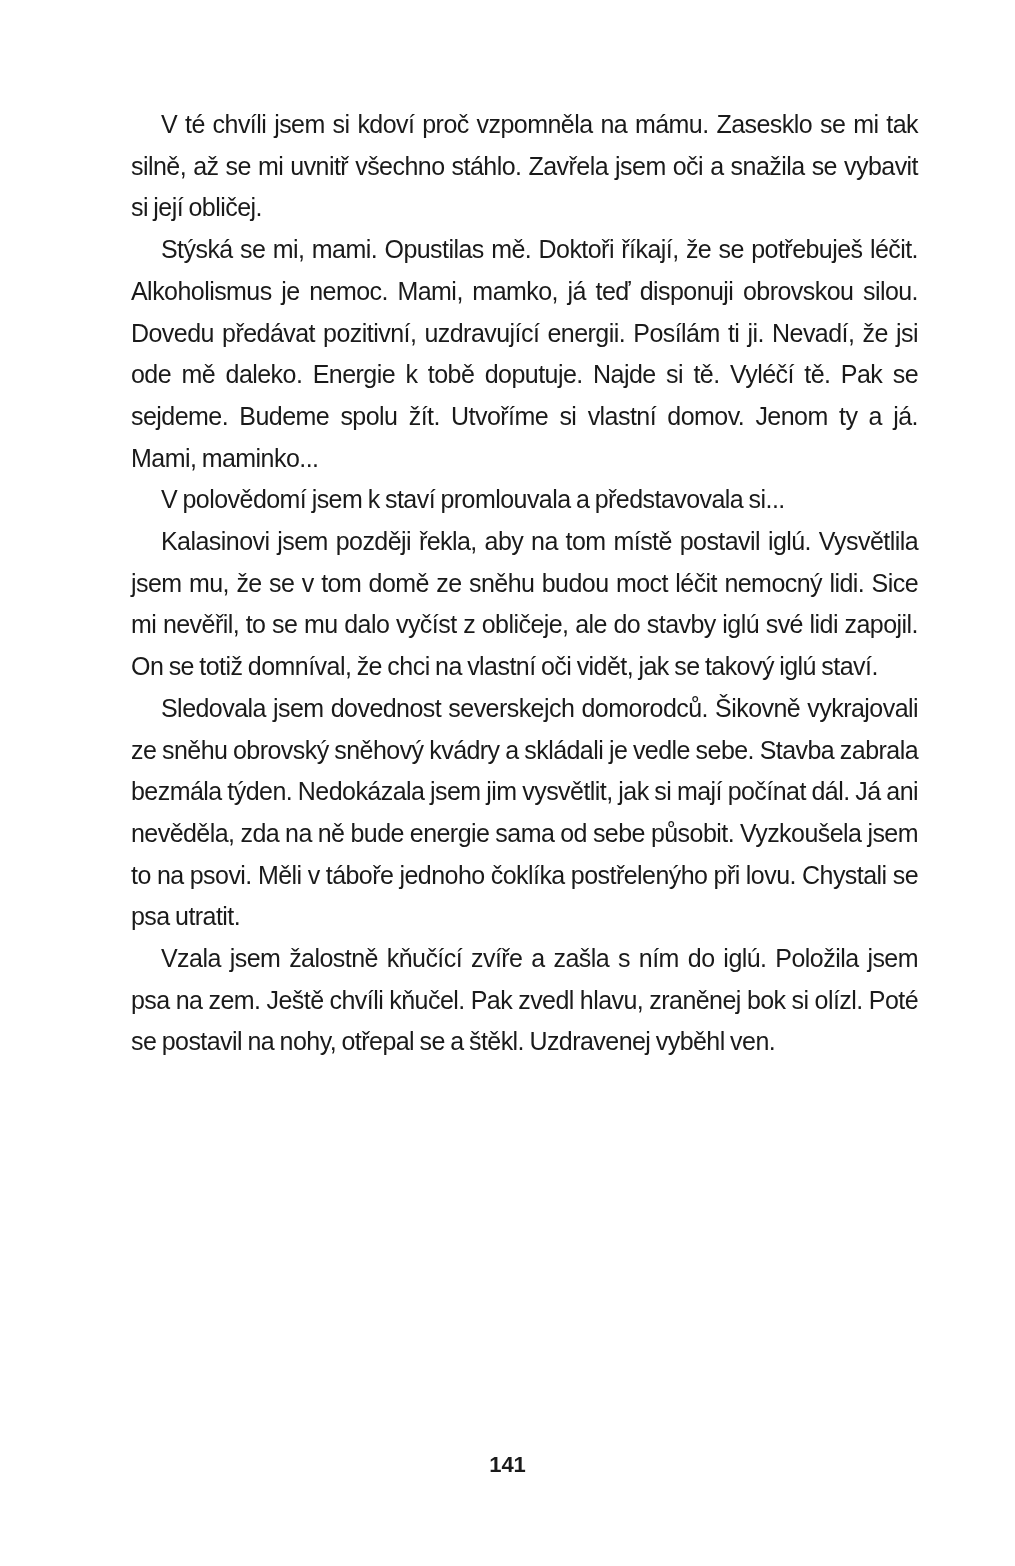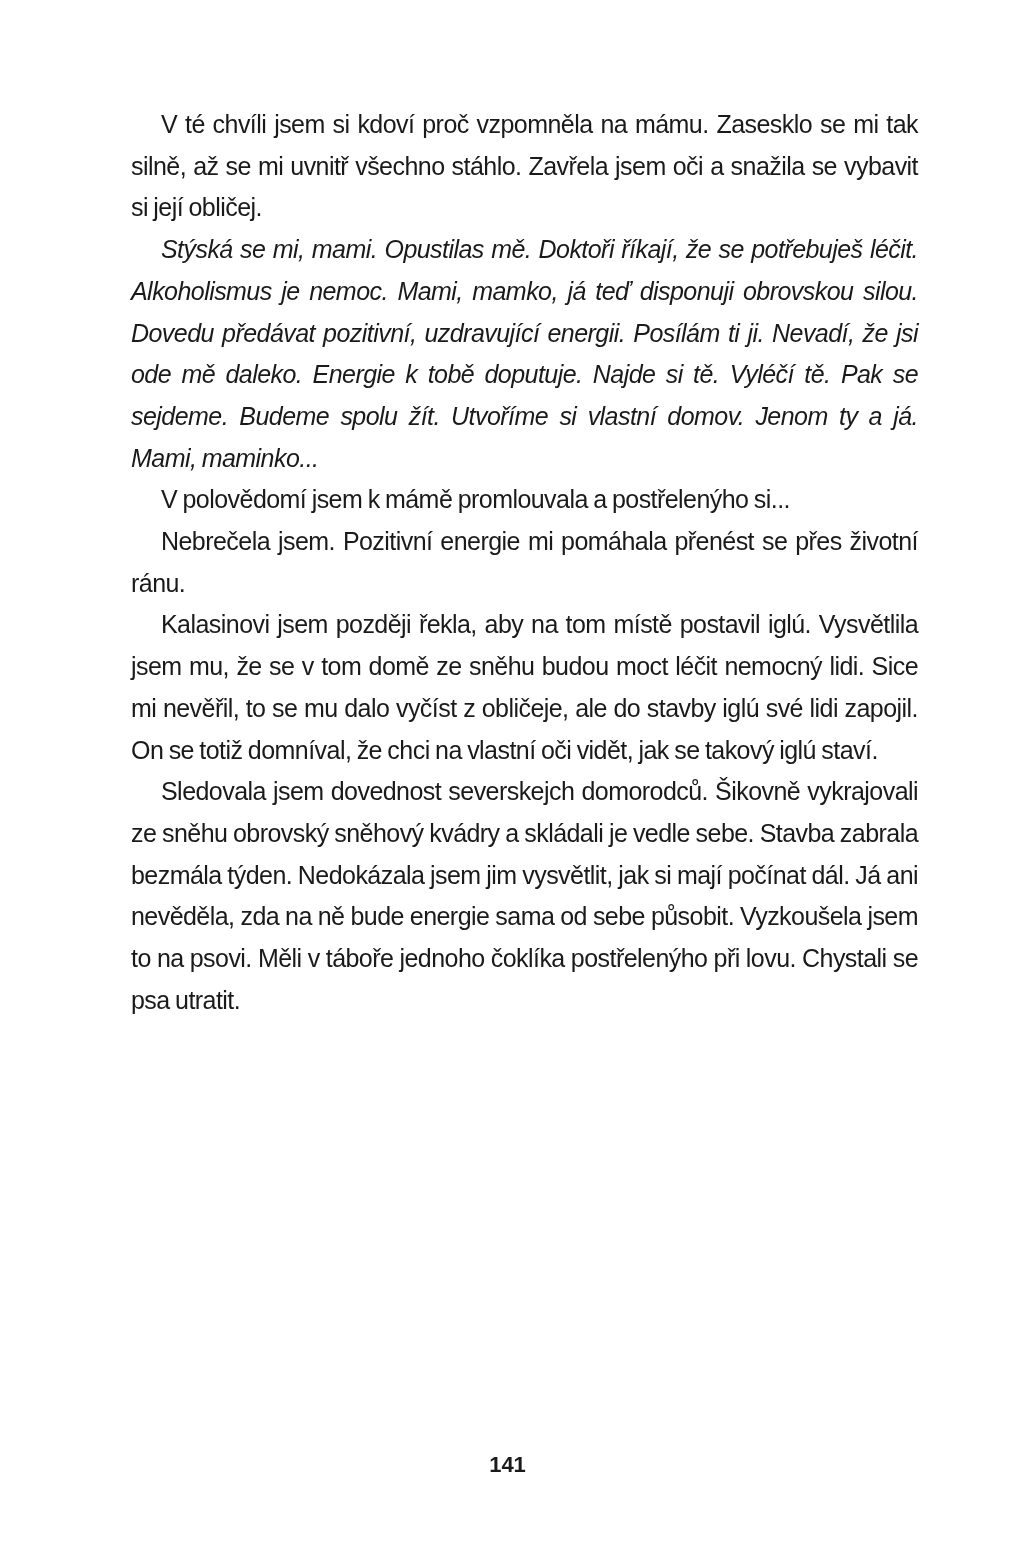--- a/index.html
+++ b/index.html
@@ -26,39 +26,38 @@
       font-family: "Liberation Sans", "DejaVu Sans", sans-serif;
       font-size: 25px;
       line-height: 41.7px;
       text-align: justify;
       text-indent: 30px;
       letter-spacing: -0.55px;
       word-spacing: -1px;
       hyphens: manual;
     }
     .para.italic {
-      font-style: italic;
     }
     .page-number {
       position: absolute;
       left: 0;
       width: 1015px;
       top: 1452px;
       text-align: center;
       font-family: "Liberation Sans", "DejaVu Sans", sans-serif;
       font-weight: bold;
       font-size: 22px;
       color: #1a1a1a;
     }
   </style>
 </head>
 <body>
 
 <div class="page">
   <p class="para">V té chvíli jsem si kdoví proč vzpomněla na mámu. Zasesklo se mi tak silně, až se mi uvnitř všechno stáhlo. Zavřela jsem oči a snažila se vybavit si její obličej.</p>
   <p class="para italic">Stýská se mi, mami. Opustilas mě. Doktoři říkají, že se potřebu­ješ léčit. Alkoholismus je nemoc. Mami, mamko, já teď disponuji obrovskou silou. Dovedu předávat pozitivní, uzdravující energii. Posílám ti ji. Nevadí, že jsi ode mě daleko. Energie k tobě doputu­je. Najde si tě. Vyléčí tě. Pak se sejdeme. Budeme spolu žít. Utvoří­me si vlastní domov. Jenom ty a já. Mami, maminko...</p>
-  <p class="para">V polovědomí jsem k mámě promlouvala a postřelenýho si...</p>
-  <p class="para">Nebrečela jsem. Pozitivní energie mi pomáhala přenést se přes životní ránu.</p>
+  <p class="para">V polovědomí jsem k staví promlouvala a představovala si...</p>
   <p class="para">Kalasinovi jsem později řekla, aby na tom místě postavil iglú. Vysvětlila jsem mu, že se v tom domě ze sněhu budou moct lé­čit nemocný lidi. Sice mi nevěřil, to se mu dalo vyčíst z obličeje, ale do stavby iglú své lidi zapojil. On se totiž domníval, že chci na vlastní oči vidět, jak se takový iglú staví.</p>
   <p class="para">Sledovala jsem dovednost severskejch domorodců. Šikovně vykrajovali ze sněhu obrovský sněhový kvádry a skládali je vedle sebe. Stavba zabrala bezmála týden. Nedokázala jsem jim vysvět­lit, jak si mají počínat dál. Já ani nevěděla, zda na ně bude energie sama od sebe působit. Vyzkoušela jsem to na psovi. Měli v táboře jednoho čoklíka postřelenýho při lovu. Chystali se psa utratit.</p>
+  <p class="para">Vzala jsem žalostně kňučící zvíře a zašla s ním do iglú. Polo­žila jsem psa na zem. Ještě chvíli kňučel. Pak zvedl hlavu, zra­něnej bok si olízl. Poté se postavil na nohy, otřepal se a štěkl. Uzdravenej vyběhl ven.</p>
 </div>
 
 <div class="page-number">141</div>
 
 </body></html>

